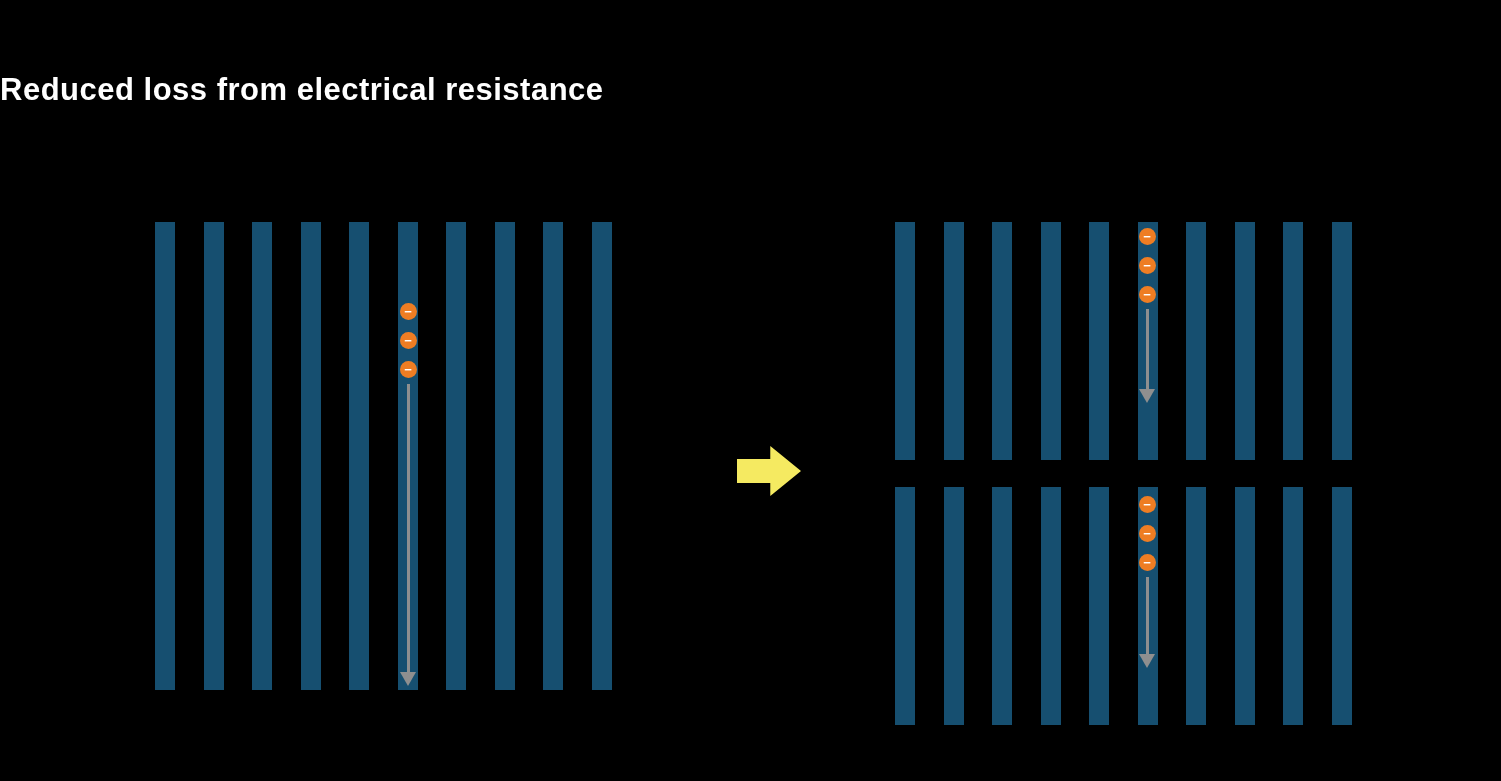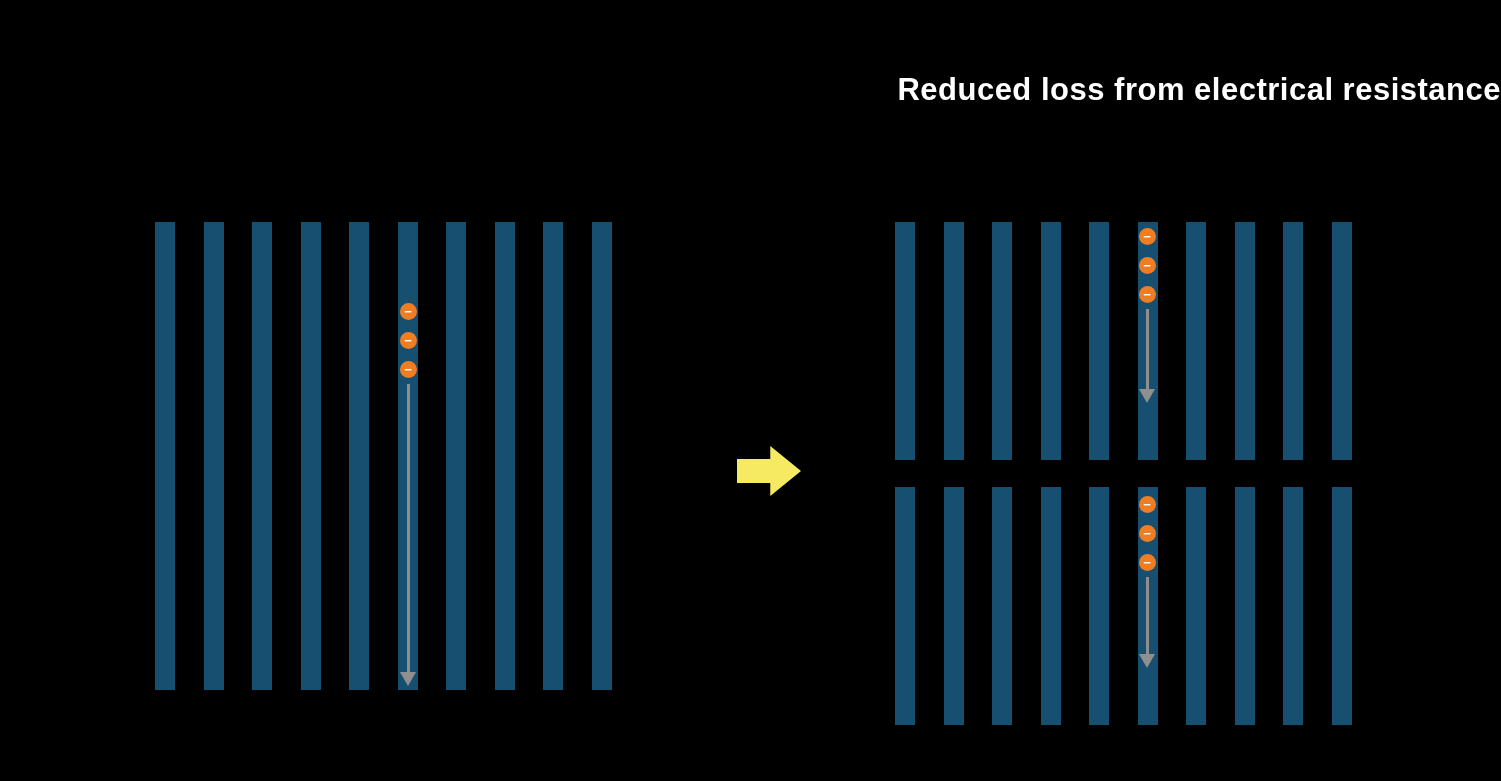--- a/index.html
+++ b/index.html
@@ -13,21 +13,21 @@
     height: 781px;
     background: #000000;
     overflow: hidden;
     font-family: "Liberation Sans", "DejaVu Sans", sans-serif;
   }
   .title {
     position: absolute;
     left: 0;
     top: 72px;
     width: 1501px;
-    text-align: right;
+    text-align: left;
     color: #ffffff;
     font-size: 31px;
     font-weight: 700;
     letter-spacing: 0.5px;
   }
   .bars {
     position: absolute;
     display: flex;
     justify-content: space-between;
   }

